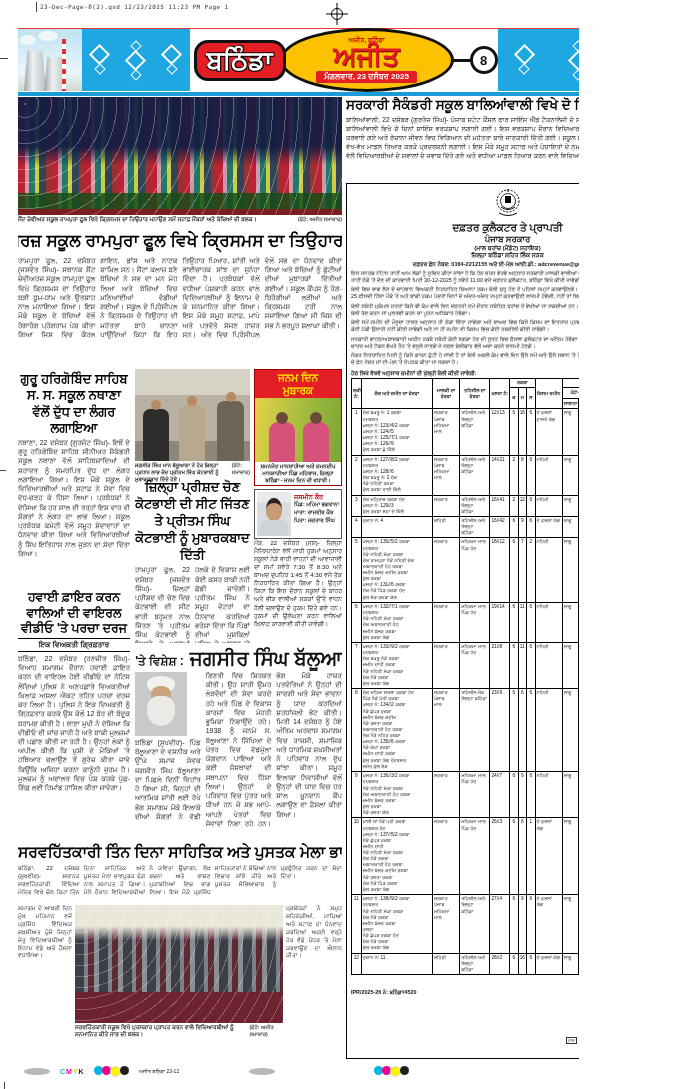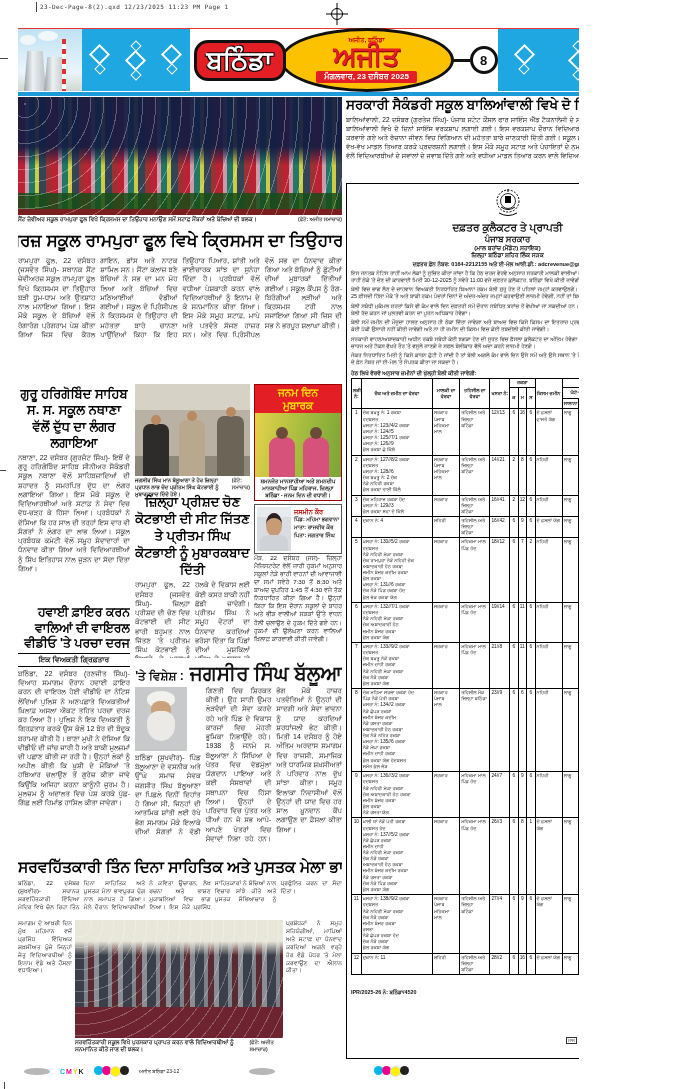--- a/index.html
+++ b/index.html
@@ -56,25 +56,25 @@
   .photo-lead{width:324px;height:118px;background-color:#24305e;background-image:
      repeating-radial-gradient(circle at 7px 7px,rgba(255,255,255,.28) 0 1px,transparent 1px 13px),
      linear-gradient(rgba(18,28,66,.92) 0 42%,rgba(18,28,66,0) 58%),
      linear-gradient(0deg,#7a1f1f 0 5%,transparent 5%),
      linear-gradient(0deg,transparent 5%,rgba(23,77,23,.85) 5% 19%,transparent 19%),
      repeating-linear-gradient(90deg,#b23 0 7px,#c9a 7px 11px,#276 11px 17px,#cc4 17px 21px,#345 21px 28px,#933 28px 33px);}
   .cap-row{display:flex;justify-content:space-between;align-items:flex-start;height:11px;padding-top:1px;}
   .lead-hl{height:28px;font-size:17px;white-space:nowrap;overflow:hidden;text-align:center;
            display:flex;align-items:center;justify-content:center;}
   .lead-body{height:110px;column-count:4;column-gap:5px;overflow:hidden;margin-top:1px;}
-  .lower{height:470px;display:grid;grid-template-columns:112px 1fr;gap:5px;margin-top:18px;}
+  .lower{height:470px;display:grid;grid-template-columns:112px 1fr;gap:5px;margin-top:3px;}
   .rail-left{display:flex;flex-direction:column;overflow:hidden;}
   .milk-hl{font-size:13px;text-align:center;line-height:1.25;margin:2px 0;}
   .milk-body{height:148px;overflow:hidden;}
-  .fire-hl{font-size:12.5px;text-align:right;line-height:1.25;margin:4px 0 1px;}
+  .fire-hl{font-size:12.5px;text-align:center;line-height:1.25;margin:4px 0 1px;}
   .fire-sub{font-size:7.5px;font-weight:bold;text-align:center;border-top:.5px solid #000;
             border-bottom:.5px solid #000;padding:1px 0;margin-bottom:2px;}
   .fire-body{flex:1;overflow:hidden;}
   .midmain{display:flex;flex-direction:column;overflow:hidden;}
   .midrow{display:grid;grid-template-columns:1fr 88px;gap:4px;height:274px;}
   .photo-congrats{width:100%;height:92px;background:linear-gradient(#d7d2c6 0 28%,#b9b2a4 28% 78%,#8e877b 78%);}
   .fig{position:absolute;bottom:0;border-radius:7px 7px 0 0;}
   .fig::before{content:"";position:absolute;left:50%;top:-9px;transform:translateX(-50%);
                width:10px;height:10px;border-radius:50%;background:#b98a62;}
   .congrats-hl{font-size:13px;text-align:center;line-height:1.3;margin:2px 0;}

